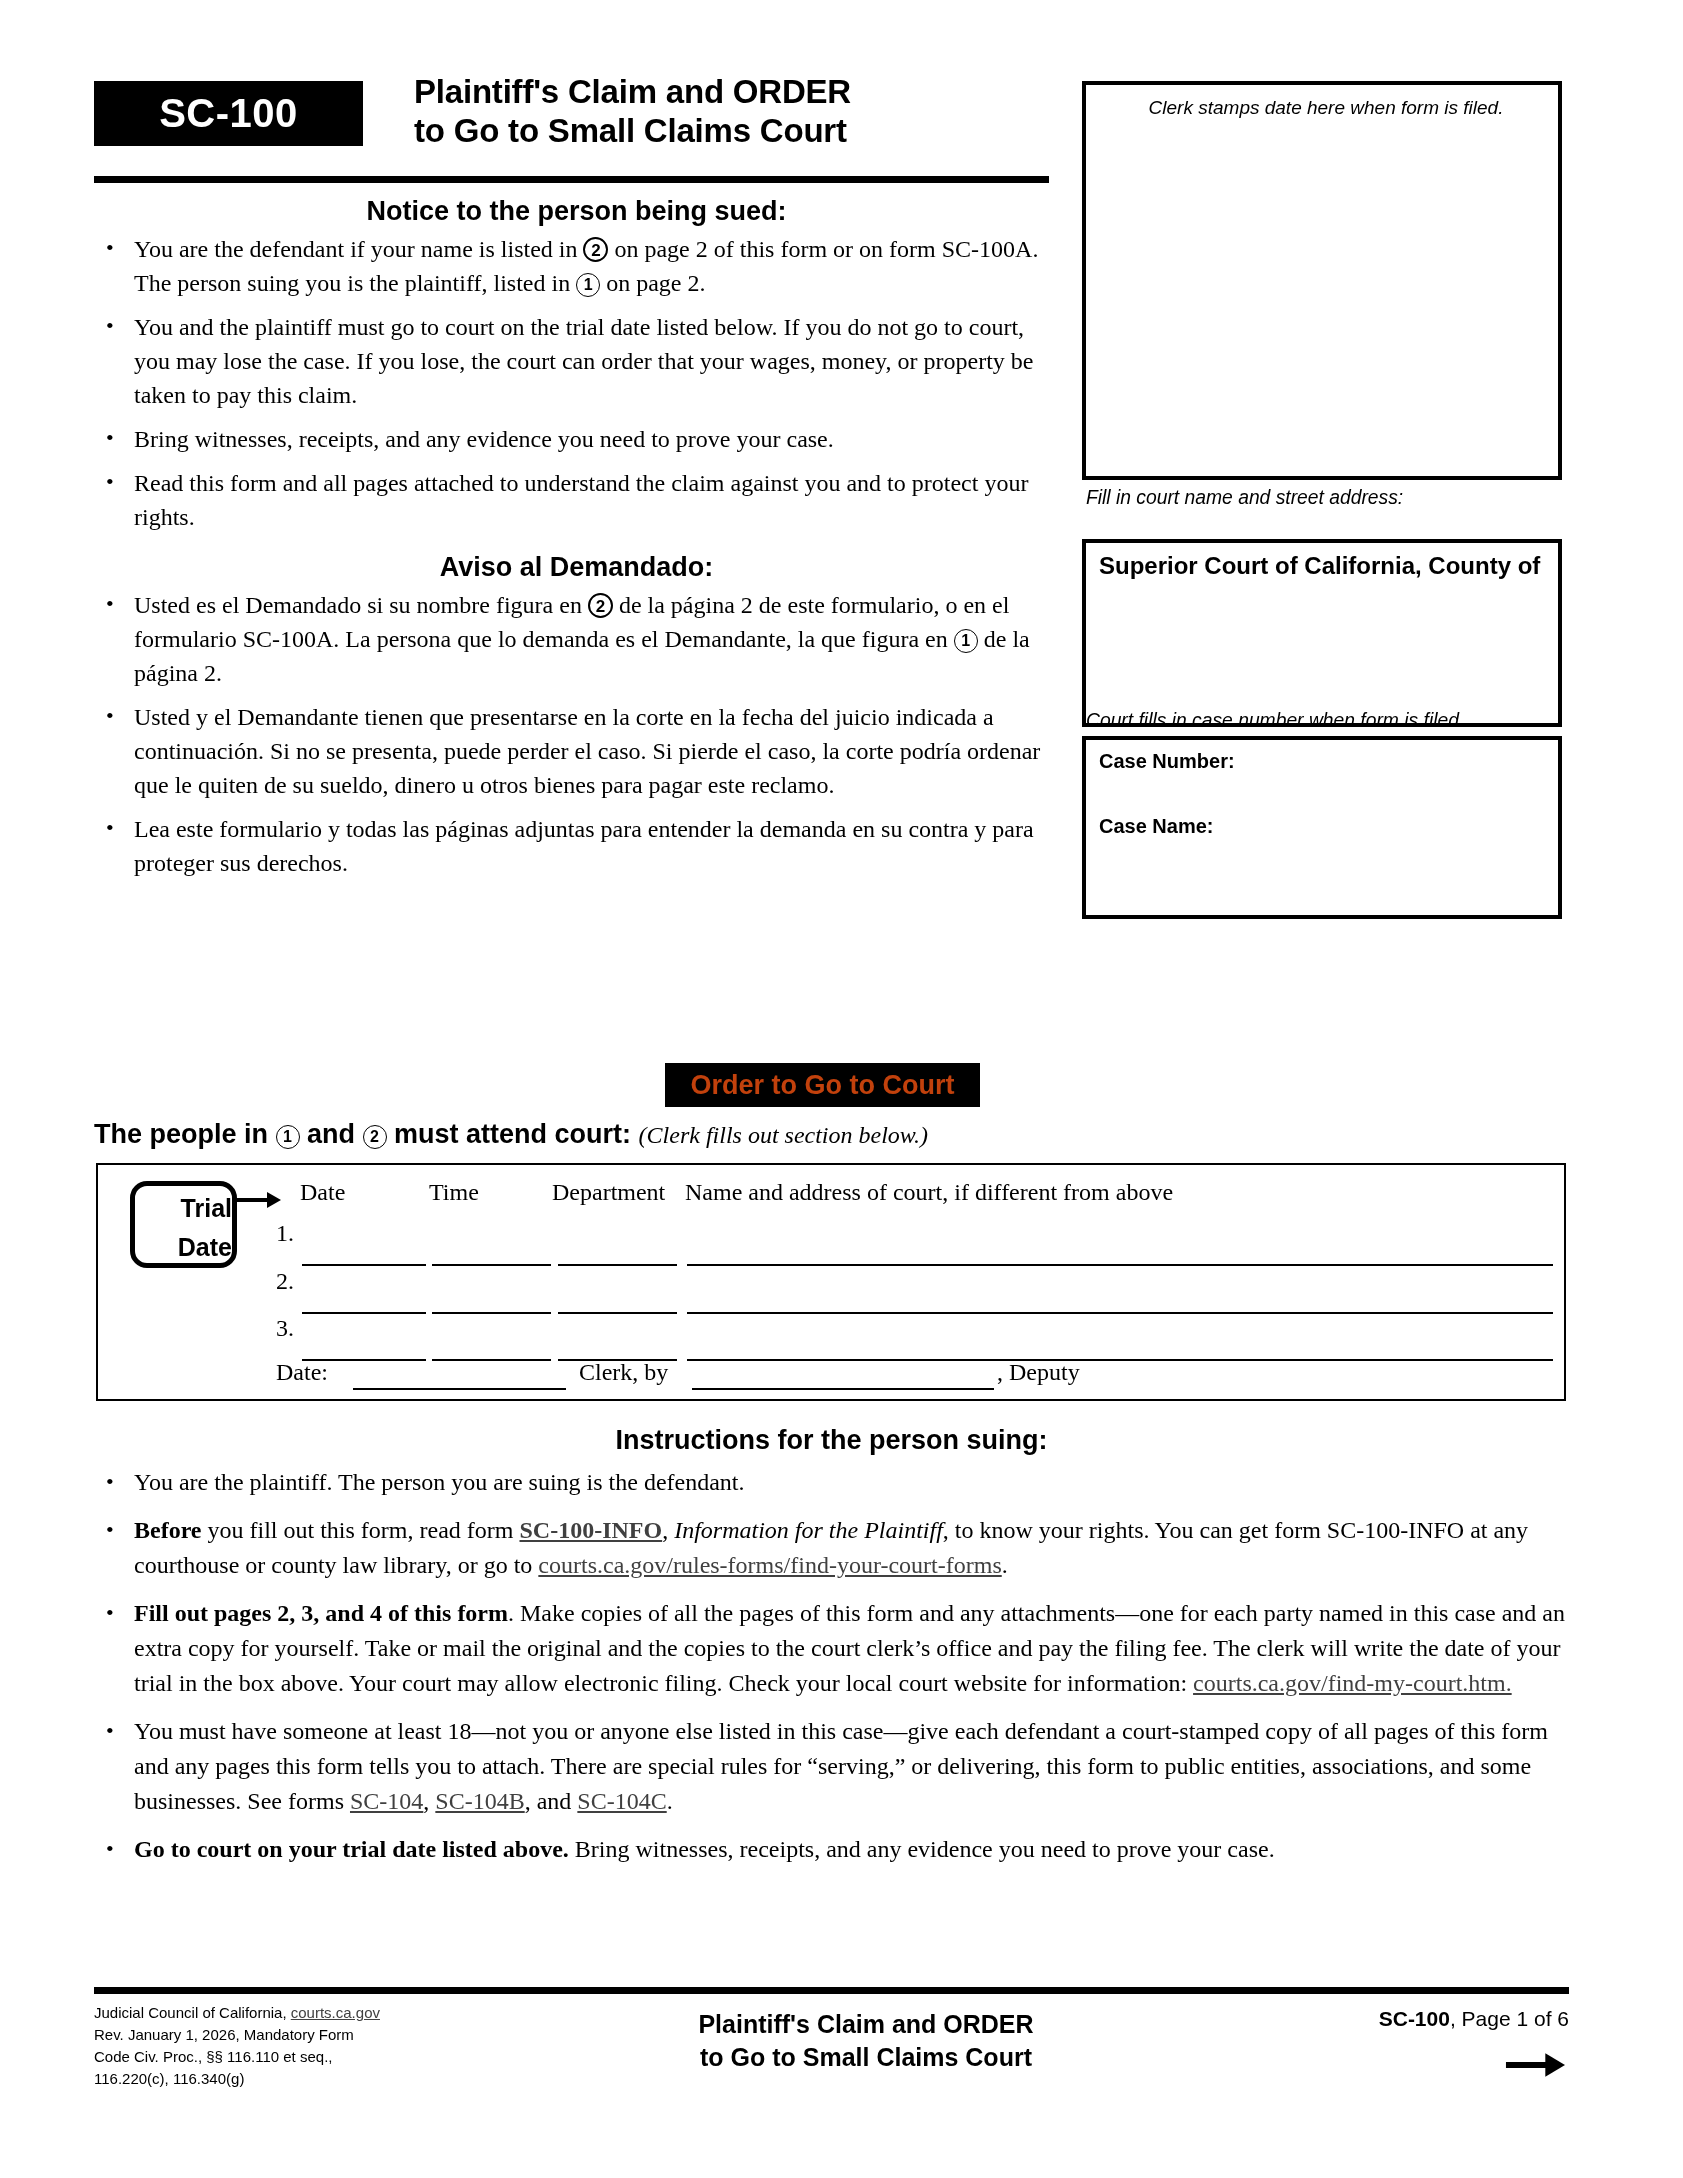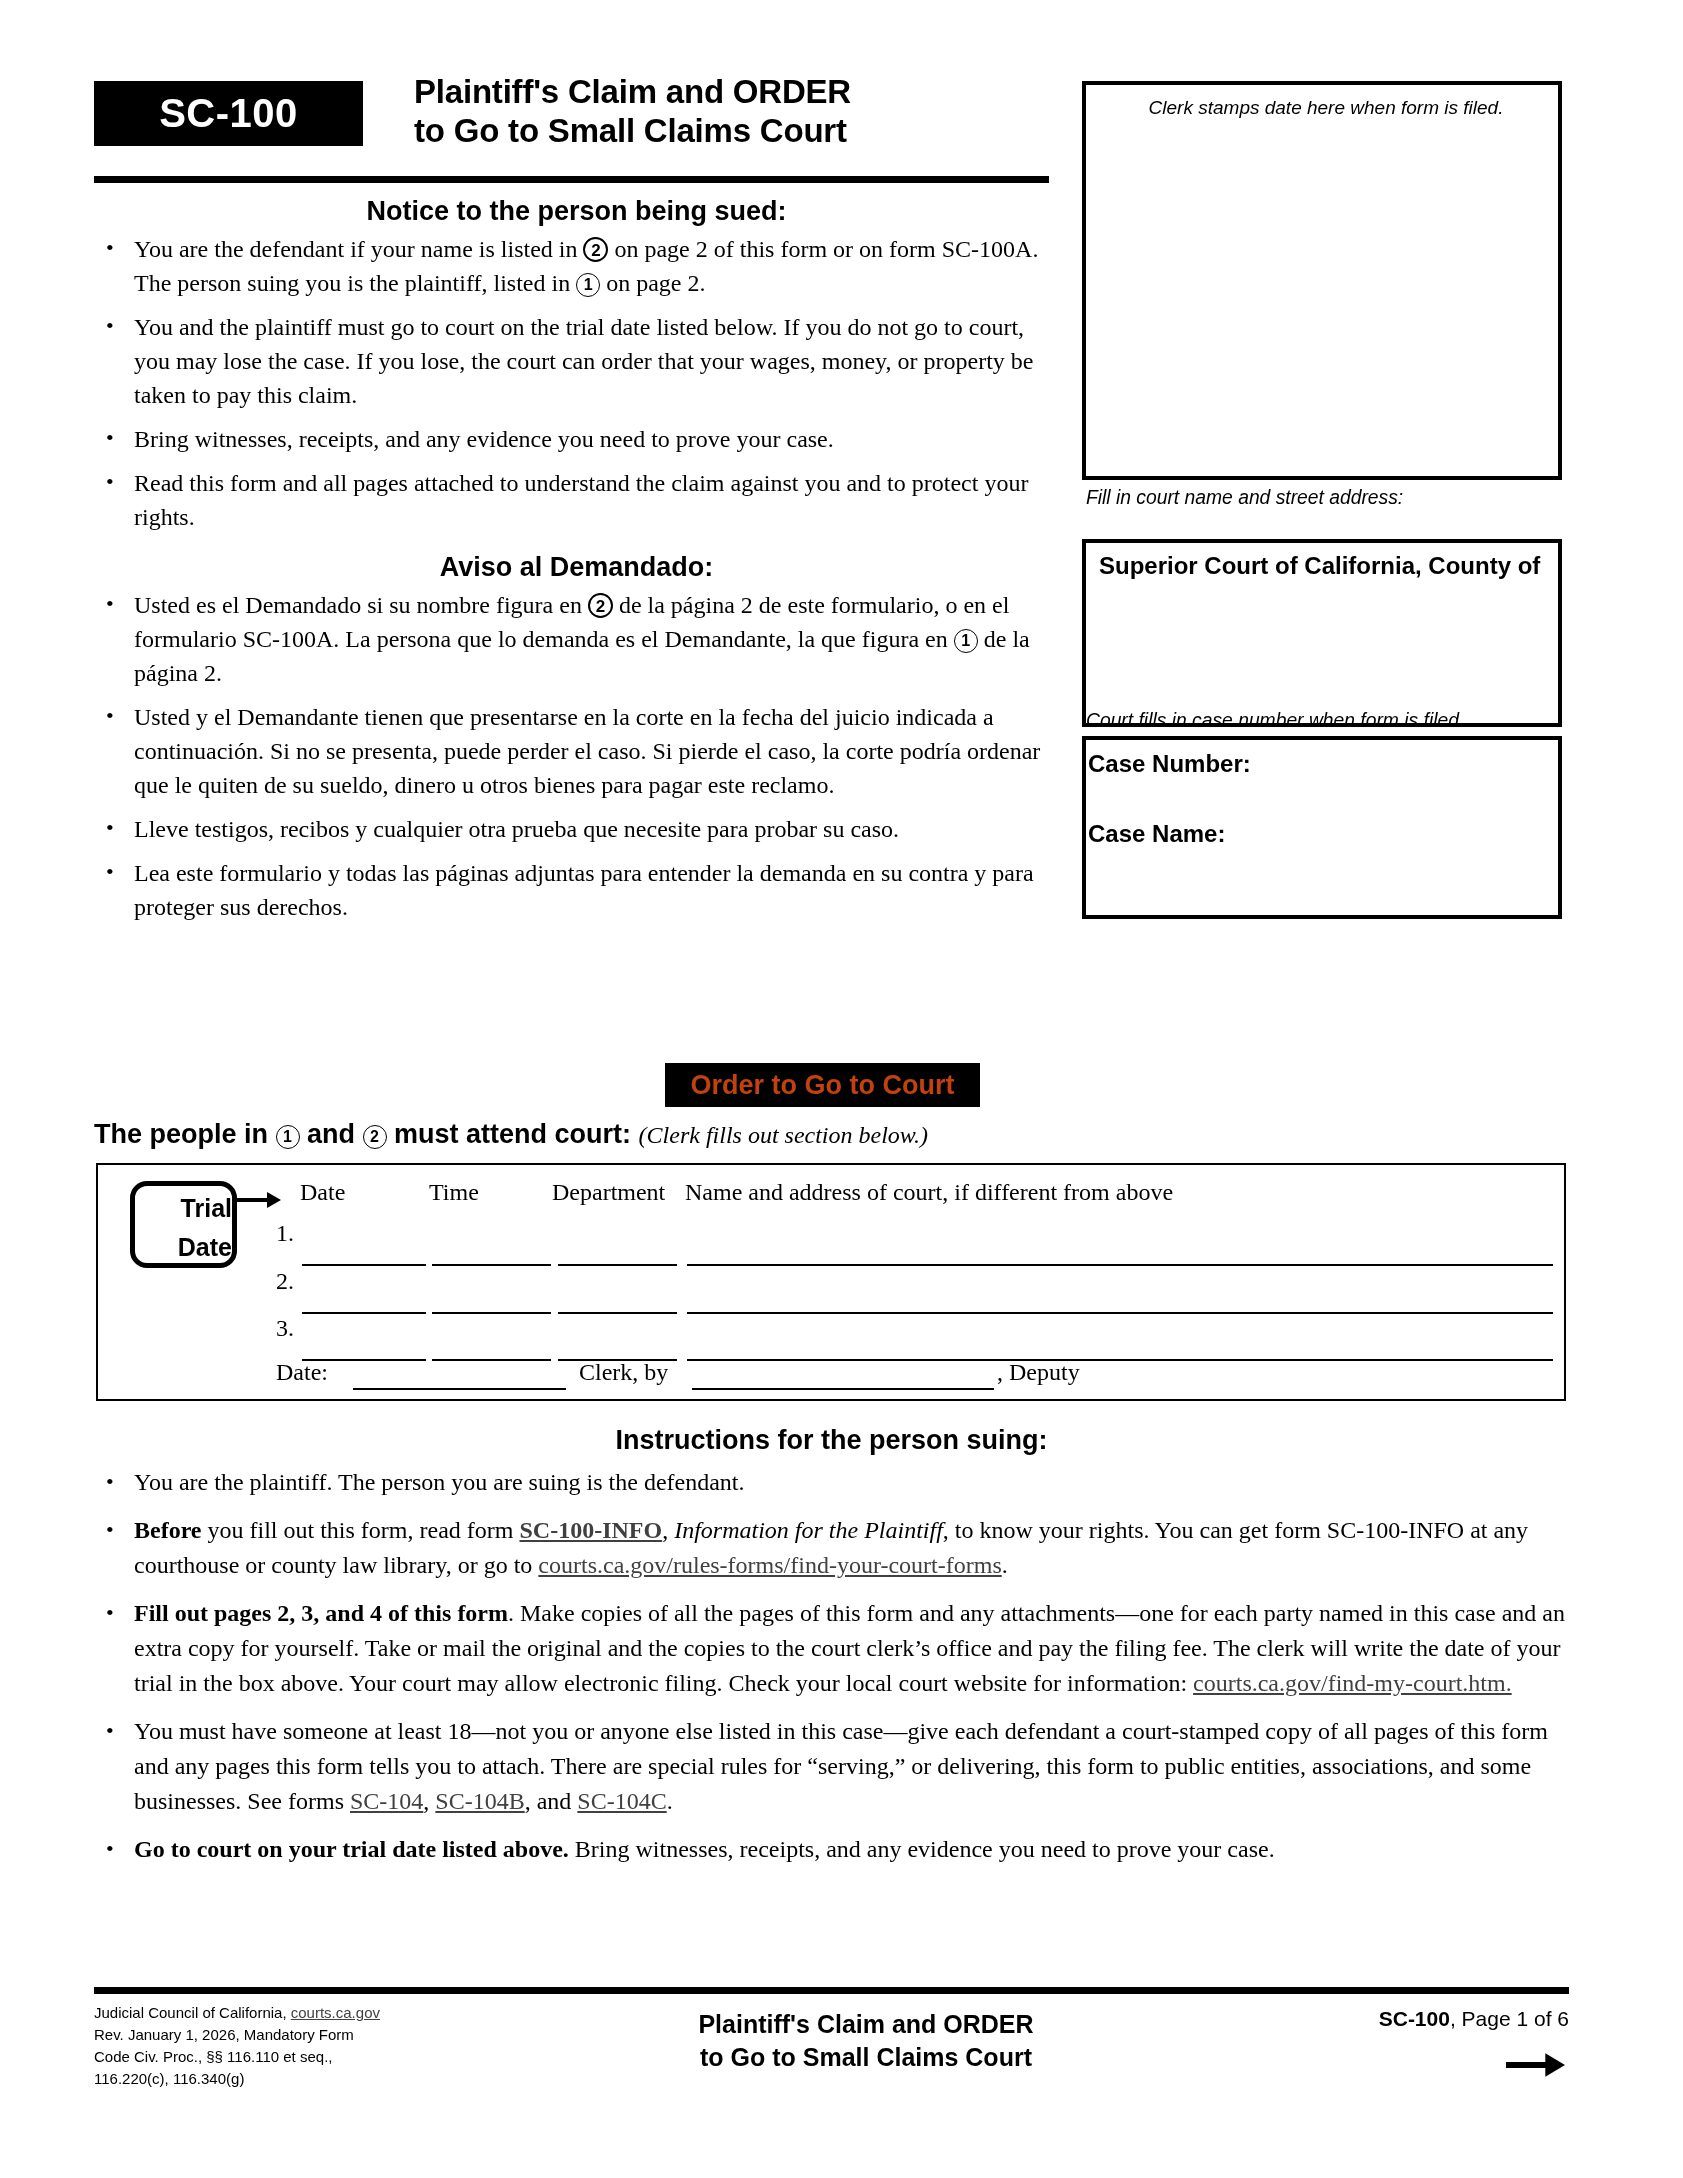--- a/index.html
+++ b/index.html
@@ -166,22 +166,22 @@
     position: absolute;
     left: 0; top: 655px;
     width: 480px;
     height: 183px;
     border: 4px solid #000;
     box-sizing: border-box;
   }
   .case-box .lbl {
     font-family: "Liberation Sans", sans-serif;
     font-weight: bold;
-    font-size: 24px;
-    padding-left: 2px;
+    font-size: 20px;
+    padding-left: 13px;
   }
   .case-box .lbl.n1 { padding-top: 10px; }
   .case-box .lbl.n2 { padding-top: 42px; }
 
   
   .order-banner {
     position: absolute;
     left: 665px; top: 1063px;
     width: 315px;
     height: 44px;
@@ -392,21 +392,20 @@
       <li><span>You are the defendant if your name is listed in </span><span class="circ">2</span><span> on page 2 of this form or on form SC-100A. The person suing you is the plaintiff, listed in </span><span class="circ sm">1</span><span> on page 2.</span></li>
       <li>You and the plaintiff must go to court on the trial date listed below. If you do not go to court, you may lose the case. If you lose, the court can order that your wages, money, or property be taken to pay this claim.</li>
       <li>Bring witnesses, receipts, and any evidence you need to prove your case.</li>
       <li>Read this form and all pages attached to understand the claim against you and to protect your rights.</li>
     </ul>
 
     <div class="sec-head sp">Aviso al Demandado:</div>
     <ul class="bul">
       <li><span>Usted es el Demandado si su nombre figura en </span><span class="circ">2</span><span> de la página 2 de este formulario, o en el formulario SC-100A. La persona que lo demanda es el Demandante, la que figura en </span><span class="circ sm">1</span><span> de la página 2.</span></li>
       <li>Usted y el Demandante tienen que presentarse en la corte en la fecha del juicio indicada a continuación. Si no se presenta, puede perder el caso. Si pierde el caso, la corte podría ordenar que le quiten de su sueldo, dinero u otros bienes para pagar este reclamo.</li>
-      <li>Lleve testigos, recibos y cualquier otra prueba que necesite para probar su caso.</li>
       <li>Lea este formulario y todas las páginas adjuntas para entender la demanda en su contra y para proteger sus derechos.</li>
     </ul>
   </div>
 
   <div class="rightcol">
     <div class="stamp-box">
       <div class="cap">Clerk stamps date here when form is filed.</div>
     </div>
 
     <div class="cap-line court-cap">Fill in court name and street address:</div>

